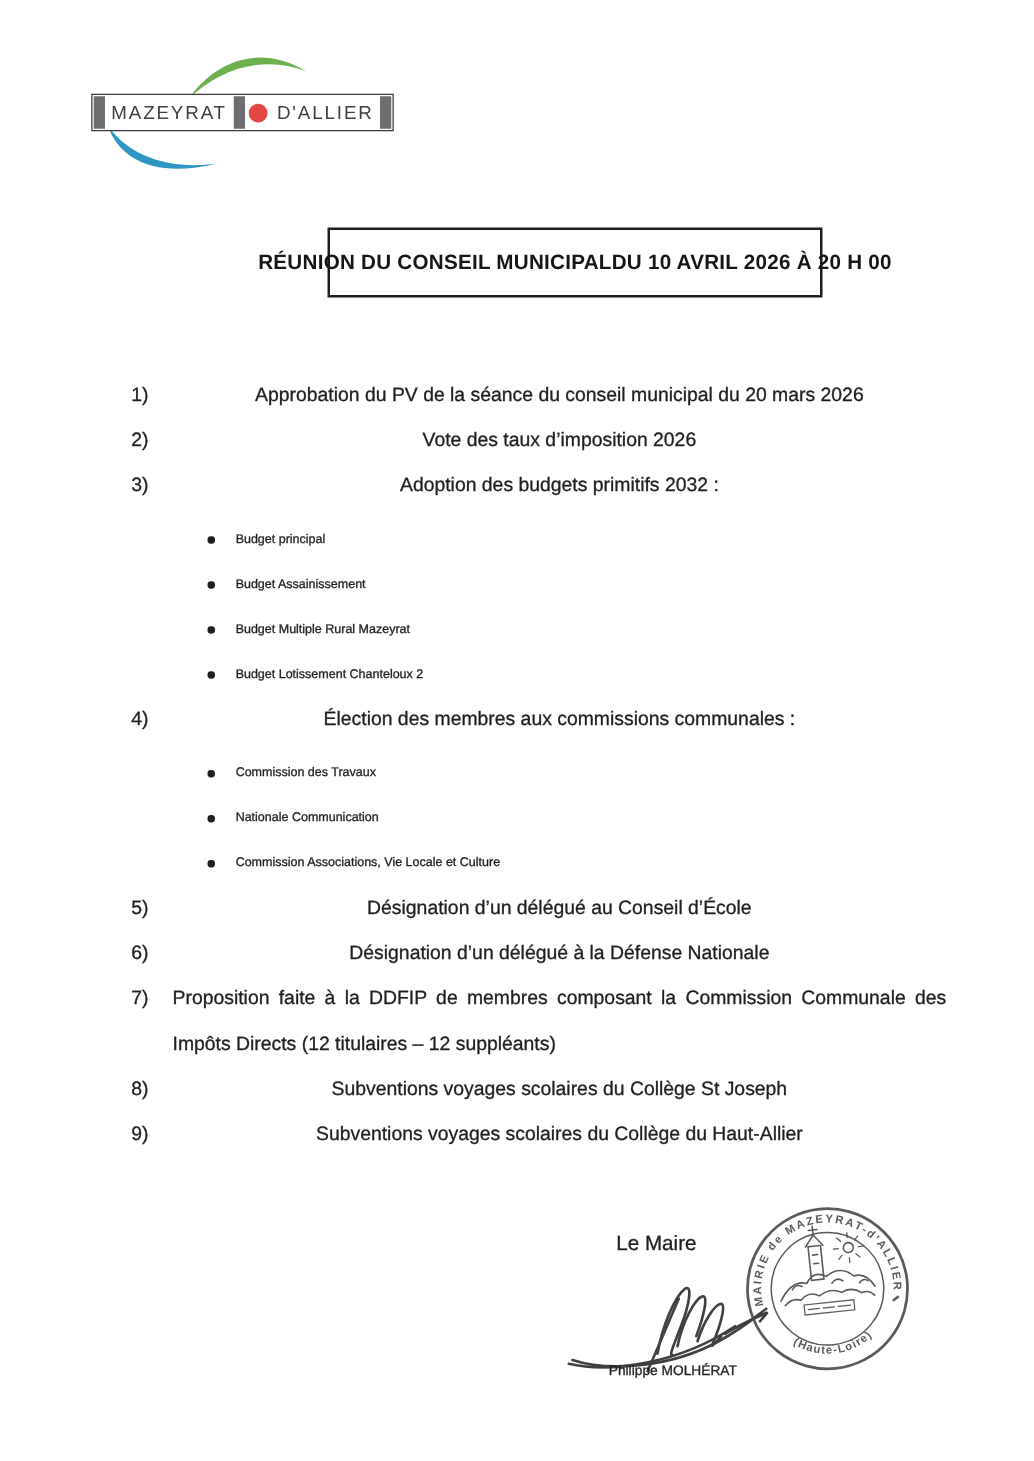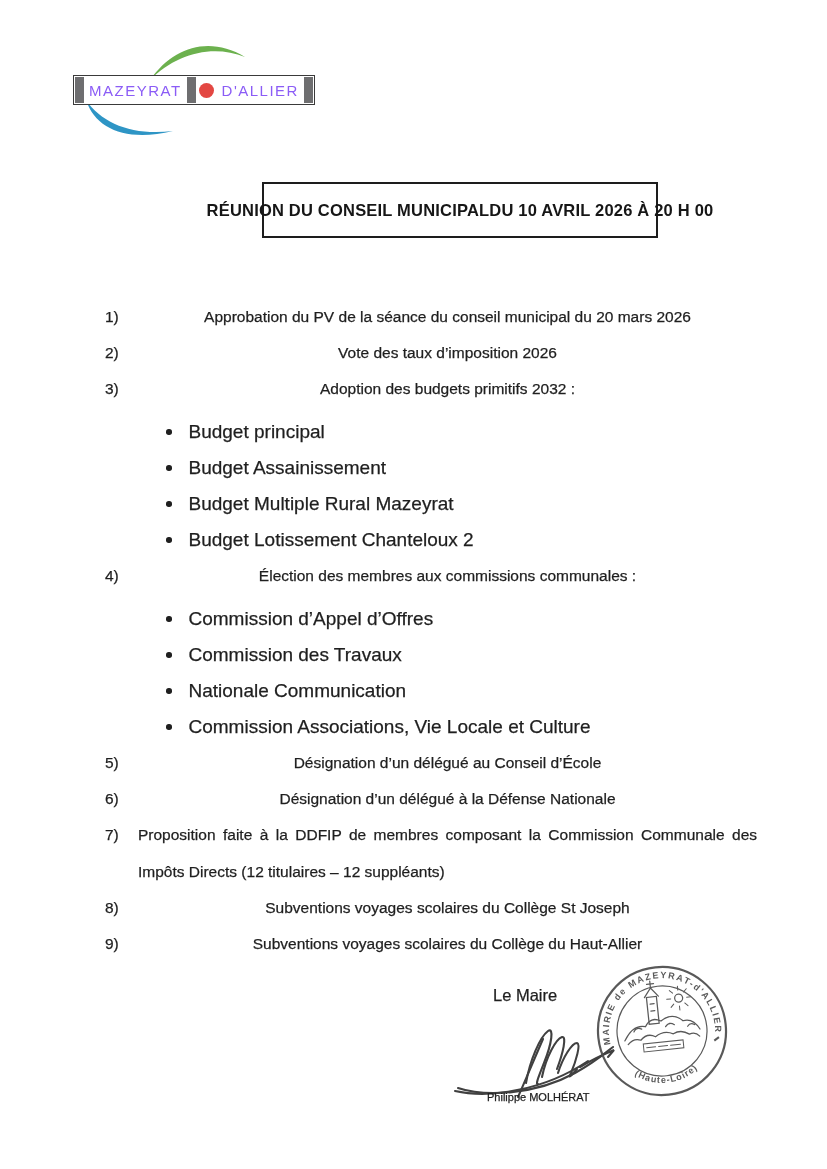--- a/index.html
+++ b/index.html
@@ -8,38 +8,38 @@
     font-family:"Liberation Sans","DejaVu Sans",sans-serif;color:#1f1f1f;
   }
   
   .logo{position:absolute;left:70px;top:38px;width:185px;height:105px;}
   .logo-swoosh{position:absolute;}
   .logo-band{
     position:absolute;left:3px;top:37px;height:28px;display:flex;align-items:center;
     border:1px solid #3a3a3a;background:#fff;padding:0 1px;
   }
   .logo-bar{width:9px;height:26px;background:#6e6e70;flex:none;}
-  .logo-word{font-size:15px;letter-spacing:1.5px;color:#8b5cf6;padding:0 5px;white-space:nowrap;}
+  .logo-word{font-size:15px;letter-spacing:1.5px;color:#404040;padding:0 5px;white-space:nowrap;}
   .logo-dot{width:15px;height:15px;border-radius:50%;background:#e34742;flex:none;margin:0 3px;}
   
   .title-box{
     position:absolute;left:262px;top:182px;width:392px;height:52px;
     border:2px solid #1d1d1d;display:flex;flex-direction:row;justify-content:center;align-items:center;
   }
   .title-line{font-weight:bold;font-size:16.5px;line-height:26px;letter-spacing:.2px;color:#161616;white-space:nowrap;}
   
   .agenda{position:absolute;left:105px;top:299px;width:652px;}
   .agenda-item{display:flex;}
   .agenda-item .num{flex:none;width:33px;font-size:15.5px;line-height:36px;-webkit-text-stroke:.25px #1f1f1f;}
   .agenda-item .txt{flex:1;font-size:15.5px;line-height:36px;text-align:center;-webkit-text-stroke:.25px #1f1f1f;}
   .agenda-item .txt.justified{text-align:justify;line-height:36.5px;}
   .bullets{margin-top:7px;padding-left:61px;}
   .bullet-row{display:flex;}
   .bullet-row .dot{flex:none;width:5.5px;height:5.5px;border-radius:50%;background:#1f1f1f;margin:15px 17px 0 0;}
-  .bullet-row .btxt{font-size:19px;line-height:36px;-webkit-text-stroke:.25px #1f1f1f;}
+  .bullet-row .btxt{font-size:10px;line-height:36px;-webkit-text-stroke:.25px #1f1f1f;}
   
   .sig-role{position:absolute;left:493px;top:986px;font-size:16.5px;-webkit-text-stroke:.25px #1f1f1f;}
   .sig-name{position:absolute;left:487px;top:1091px;font-size:11px;-webkit-text-stroke:.25px #1f1f1f;}
   .sig-svg{position:absolute;left:430px;top:1005px;width:200px;height:100px;}
   .stamp-svg{position:absolute;left:594px;top:963px;width:136px;height:136px;}
   .stamp-text{font-family:"Liberation Sans",sans-serif;font-size:9px;font-weight:bold;letter-spacing:1.6px;fill:#4c4c4c;}
   .stamp-text-sm{font-family:"Liberation Sans",sans-serif;font-size:9px;font-weight:bold;letter-spacing:1px;fill:#4c4c4c;}
 </style>
 </head>
 <body>
@@ -97,24 +97,20 @@
         <div class="bullet-row">
           <span class="dot"></span>
           <span class="btxt">Budget Lotissement Chanteloux 2</span>
         </div>
       </div>
       <div class="agenda-item">
         <span class="num">4)</span>
         <div class="txt">Élection des membres aux commissions communales :</div>
       </div>
       <div class="bullets">
-        <div class="bullet-row">
-          <span class="dot"></span>
-          <span class="btxt">Commission d’Appel d’Offres</span>
-        </div>
         <div class="bullet-row">
           <span class="dot"></span>
           <span class="btxt">Commission des Travaux</span>
         </div>
         <div class="bullet-row">
           <span class="dot"></span>
           <span class="btxt">Nationale Communication</span>
         </div>
         <div class="bullet-row">
           <span class="dot"></span>

